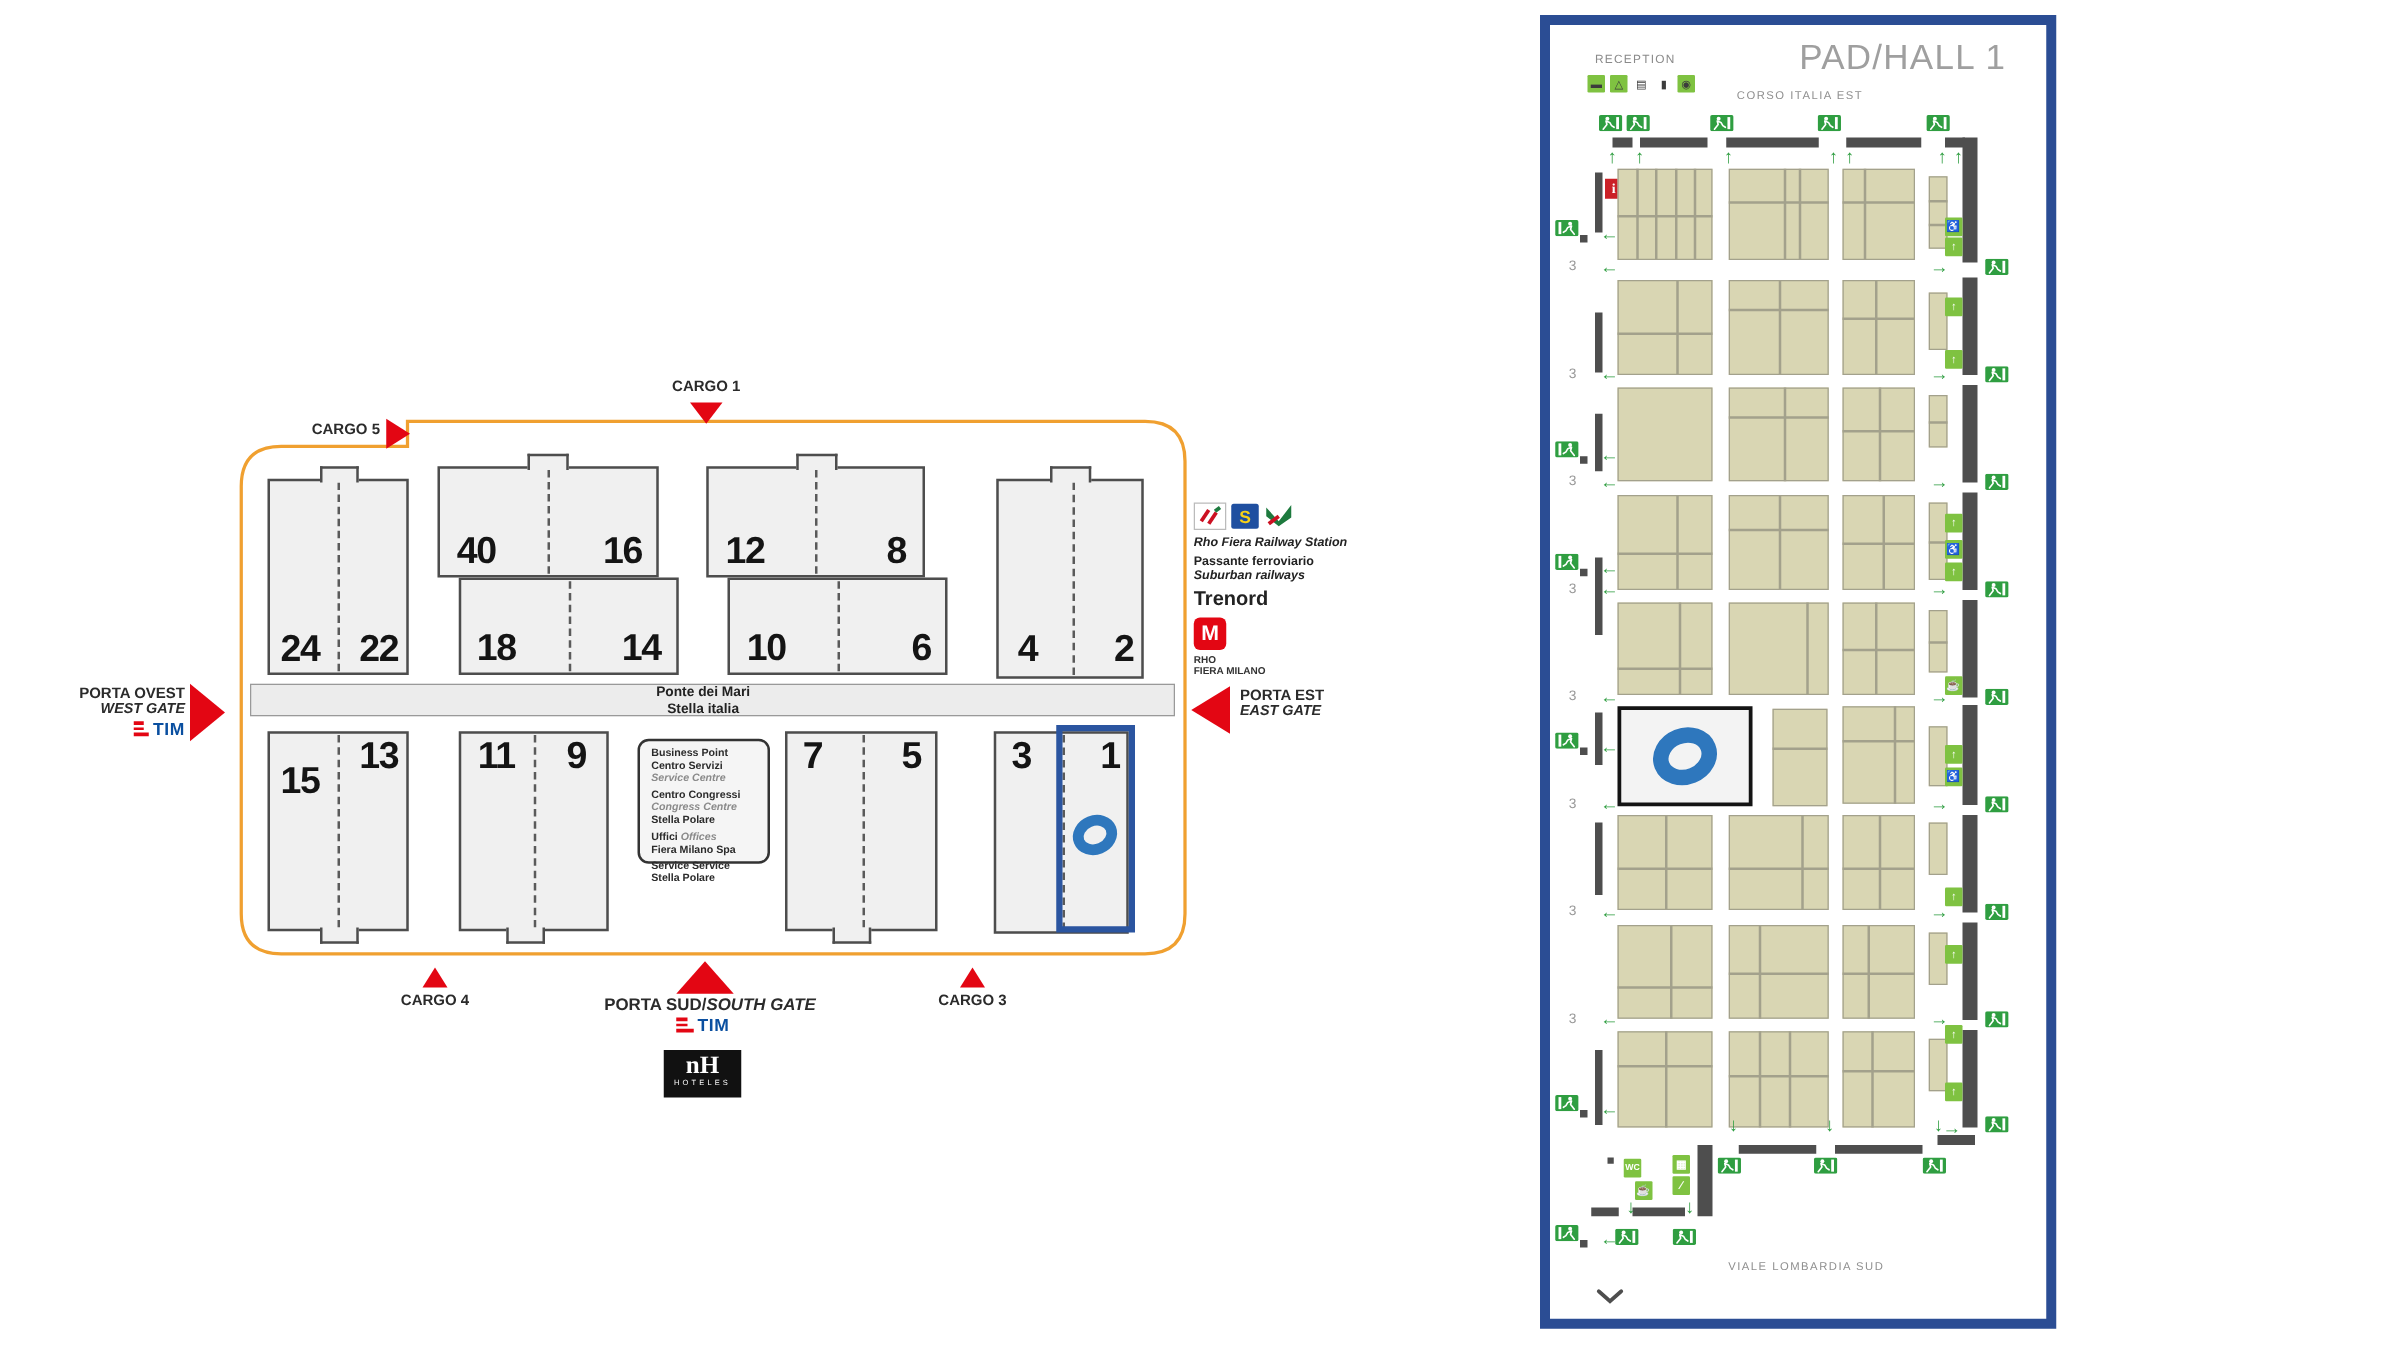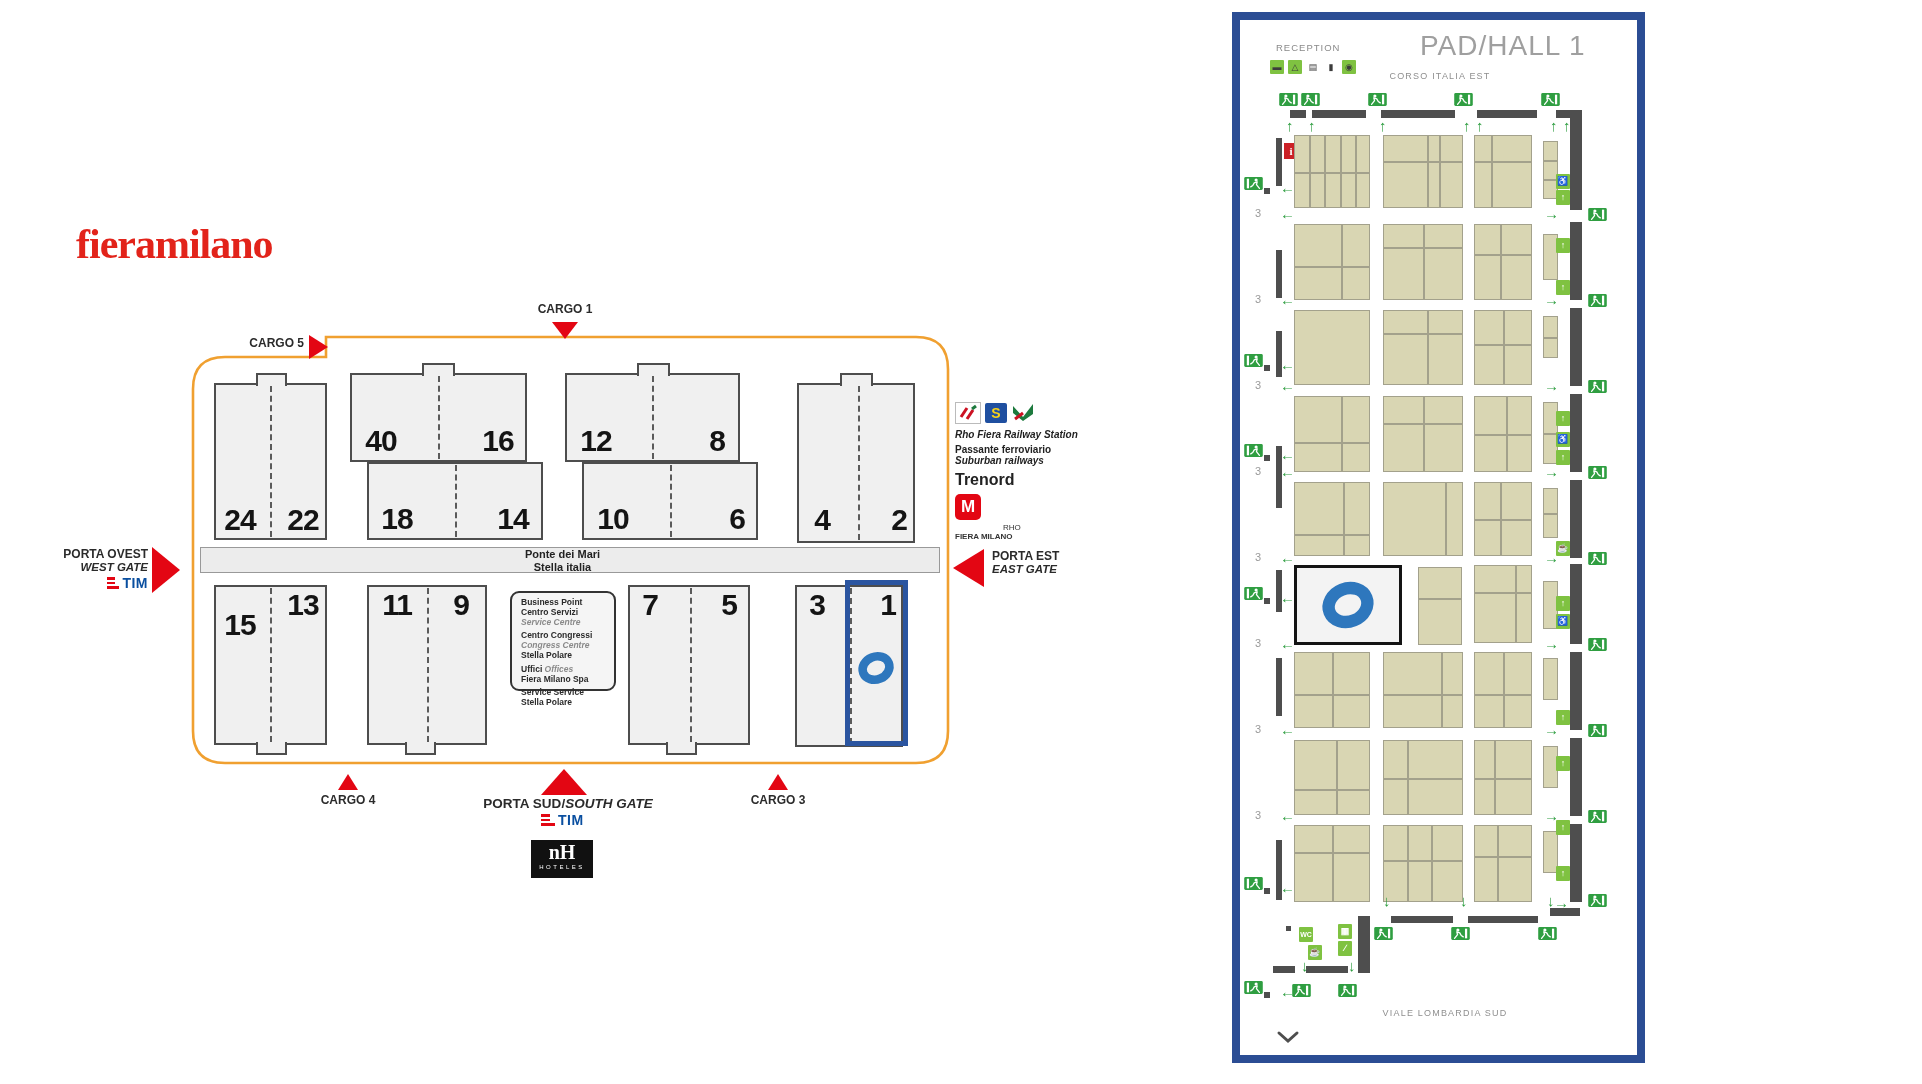--- a/index.html
+++ b/index.html
@@ -37,21 +37,20 @@
 </style>
 </head>
 <body>
 
 <div id="page">
 
   <svg class="abs" style="left:0;top:0;width:1000px;height:800px;pointer-events:none;" viewBox="0 0 1000 800">
     <path d="M 193 389 Q 193 357 225 357 H 326 V 337 H 916 Q 948 337 948 369 V 731 Q 948 763 916 763 H 225 Q 193 763 193 731 Z" fill="none" stroke="#f0a030" stroke-width="2.6"></path>
   </svg>
 
-  <div class="abs" style="left:76px;top:220px;font-family:'Liberation Serif',serif;font-weight:bold;font-size:42px;color:#e2231a;letter-spacing:-1px;">fieramilano</div>
 
   <div class="lbl" style="left:525px;top:302px;width:80px;text-align:center;">CARGO 1</div>
   <div class="tri tri-down" style="left:552px;top:322px;"></div>
 
   <div class="lbl" style="left:228px;top:336px;width:76px;text-align:right;">CARGO 5</div>
   <div class="tri tri-right" style="left:309px;top:335px;"></div>
 
   <div class="tri tri-up-sm" style="left:338px;top:774px;"></div>
   <div class="lbl" style="left:308px;top:793px;width:80px;text-align:center;">CARGO 4</div>
 
@@ -111,21 +110,21 @@
             <path d="M2 3 L12 14 L22 1 L22 11 L12 18 L2 10 Z" fill="#1d7a3e"></path>
             <path d="M4 16 L12 10" stroke="#cc1122" stroke-width="3"></path>
           </svg>
       </span>
     </div>
     <div style="font-size:10px;font-weight:bold;font-style:italic;color:#222;margin-top:5px;">Rho Fiera Railway Station</div>
     <div style="font-size:10px;font-weight:bold;color:#222;margin-top:4px;">Passante ferroviario</div>
     <div style="font-size:10px;font-weight:bold;font-style:italic;color:#222;">Suburban railways</div>
     <div style="font-size:16px;font-weight:bold;color:#222;margin-top:5px;">Trenord</div>
     <div style="width:26px;height:26px;background:#e30613;border-radius:5px;color:#fff;font-weight:bold;font-size:17px;text-align:center;line-height:26px;margin-top:5px;">M</div>
-    <div style="font-size:8px;font-weight:normal;color:#333;margin-top:3px;margin-left:48px;">RHO</div>
+    <div style="font-size:8px;font-weight:bold;color:#333;margin-top:3px;">RHO</div>
     <div style="font-size:8px;font-weight:bold;color:#333;">FIERA MILANO</div>
   </div>
 
   <div class="abs" style="left:200px;top:547px;width:740px;height:26px;background:#ececec;border:1px solid #999;box-sizing:border-box;"></div>
   <div class="abs" style="left:440px;top:548px;width:245px;text-align:center;font-weight:bold;font-size:11px;line-height:12.5px;color:#222;">
     <div>Ponte dei Mari</div>
     <div>Stella italia</div>
   </div>
 
   <div class="abs" id="services-box" style="left:510px;top:591px;width:106px;height:100px;background:#f5f5f5;border:2.5px solid #333;border-radius:9px;box-sizing:border-box;padding:5px 0 0 9px;">
@@ -193,21 +192,21 @@
 
   <div class="abs" style="left:845px;top:580px;width:63px;height:166px;border:5px solid #2b55a0;box-sizing:border-box;"></div>
   <svg class="abs" style="left:856px;top:644px;width:40px;height:48px;" viewBox="0 0 70 80">
     <g transform="rotate(-22 35 40)">
         <ellipse cx="35" cy="40" rx="24" ry="20" fill="none" stroke="#2e77bd" stroke-width="15"></ellipse>
       </g>
   </svg>
 
   <div class="abs" style="left:1232px;top:12px;width:413px;height:1051px;border:8px solid #2b4d94;box-sizing:border-box;background:#fff;"></div>
 
-  <div class="abs gray-hd" style="left:1420px;top:30px;width:185px;font-size:28px;letter-spacing:1px;color:#9f9f9f;">PAD/HALL 1</div>
+  <div class="abs gray-hd" style="left:1420px;top:30px;width:185px;text-align:right;font-size:28px;letter-spacing:1px;color:#9f9f9f;">PAD/HALL 1</div>
   <div class="abs" style="left:1276px;top:42px;font-size:9.5px;letter-spacing:1px;color:#8a8a8a;">RECEPTION</div>
   <div class="abs" id="reception-icons" style="left:1270px;top:60px;display:flex;gap:4px;">
       <span style="display: inline-block; width: 14px; height: 14px; text-align: center; line-height: 14px; font-size: 9px; background: rgb(127, 194, 65); color: rgb(60, 60, 60); border-radius: 1px;">▬</span>
       <span style="display: inline-block; width: 14px; height: 14px; text-align: center; line-height: 14px; font-size: 9px; background: rgb(127, 194, 65); color: rgb(60, 60, 60); border-radius: 1px;">△</span>
       <span style="display: inline-block; width: 14px; height: 14px; text-align: center; line-height: 14px; font-size: 9px; color: rgb(60, 60, 60);">▤</span>
       <span style="display: inline-block; width: 14px; height: 14px; text-align: center; line-height: 14px; font-size: 9px; color: rgb(60, 60, 60);">▮</span>
       <span style="display: inline-block; width: 14px; height: 14px; text-align: center; line-height: 14px; font-size: 9px; background: rgb(127, 194, 65); color: rgb(60, 60, 60); border-radius: 1px;">◉</span>
     </div>
   <div class="abs" style="left:1360px;top:71px;width:160px;text-align:center;font-size:9px;letter-spacing:1.2px;color:#8f8f8f;">CORSO ITALIA EST</div>
   <div class="abs" style="left:1350px;top:1008px;width:190px;text-align:center;font-size:9px;letter-spacing:1.2px;color:#8f8f8f;">VIALE LOMBARDIA SUD</div>

